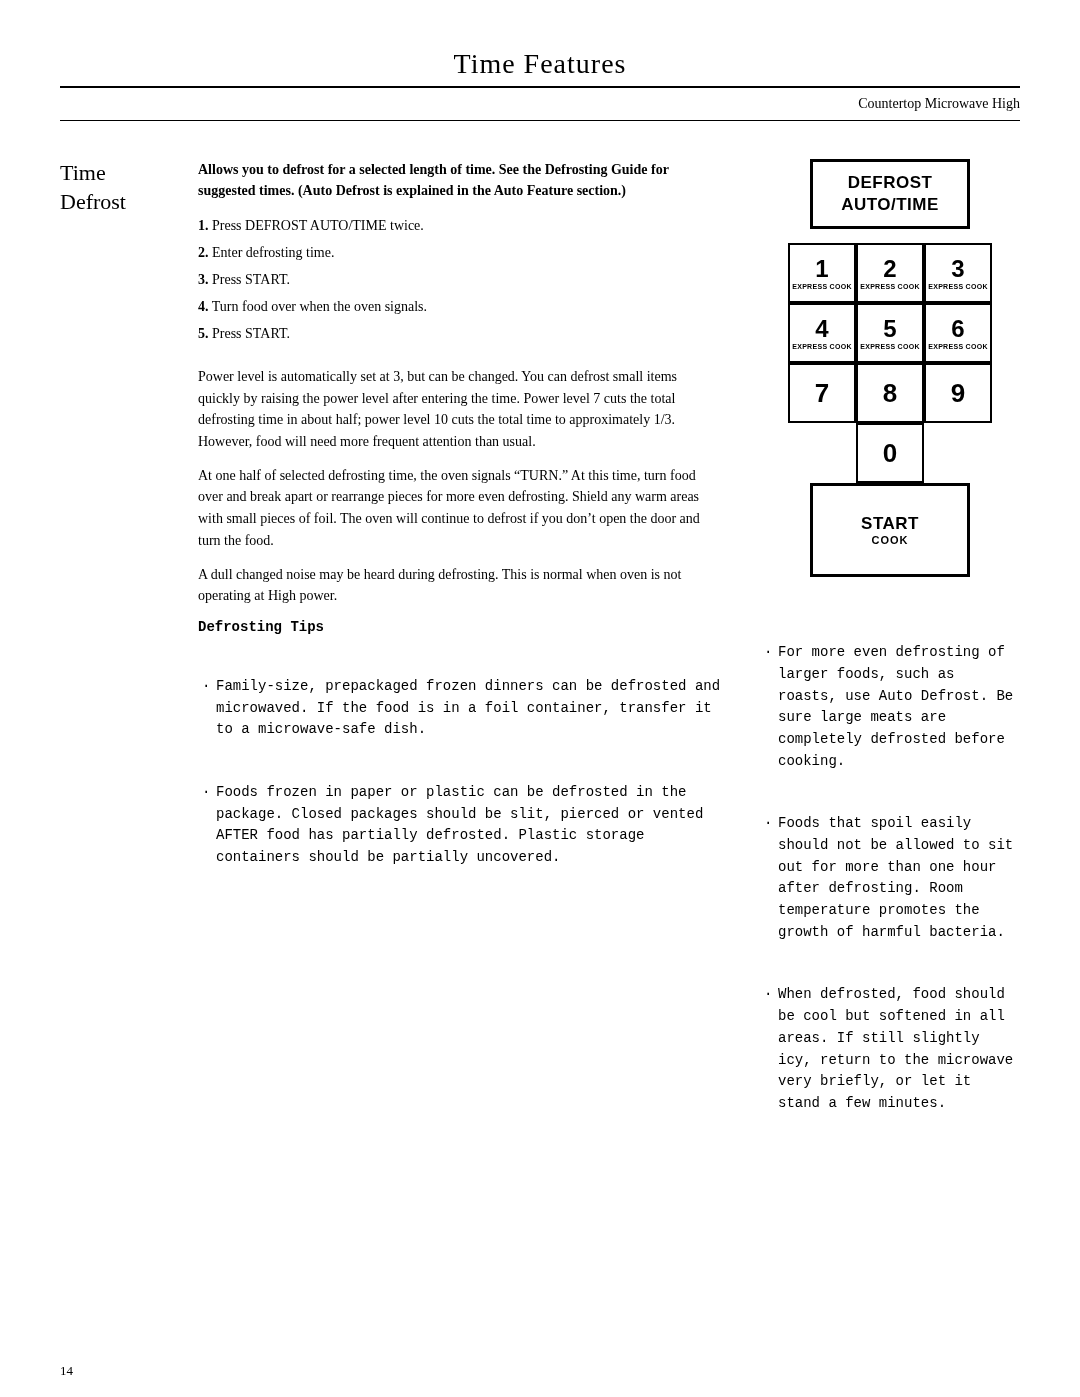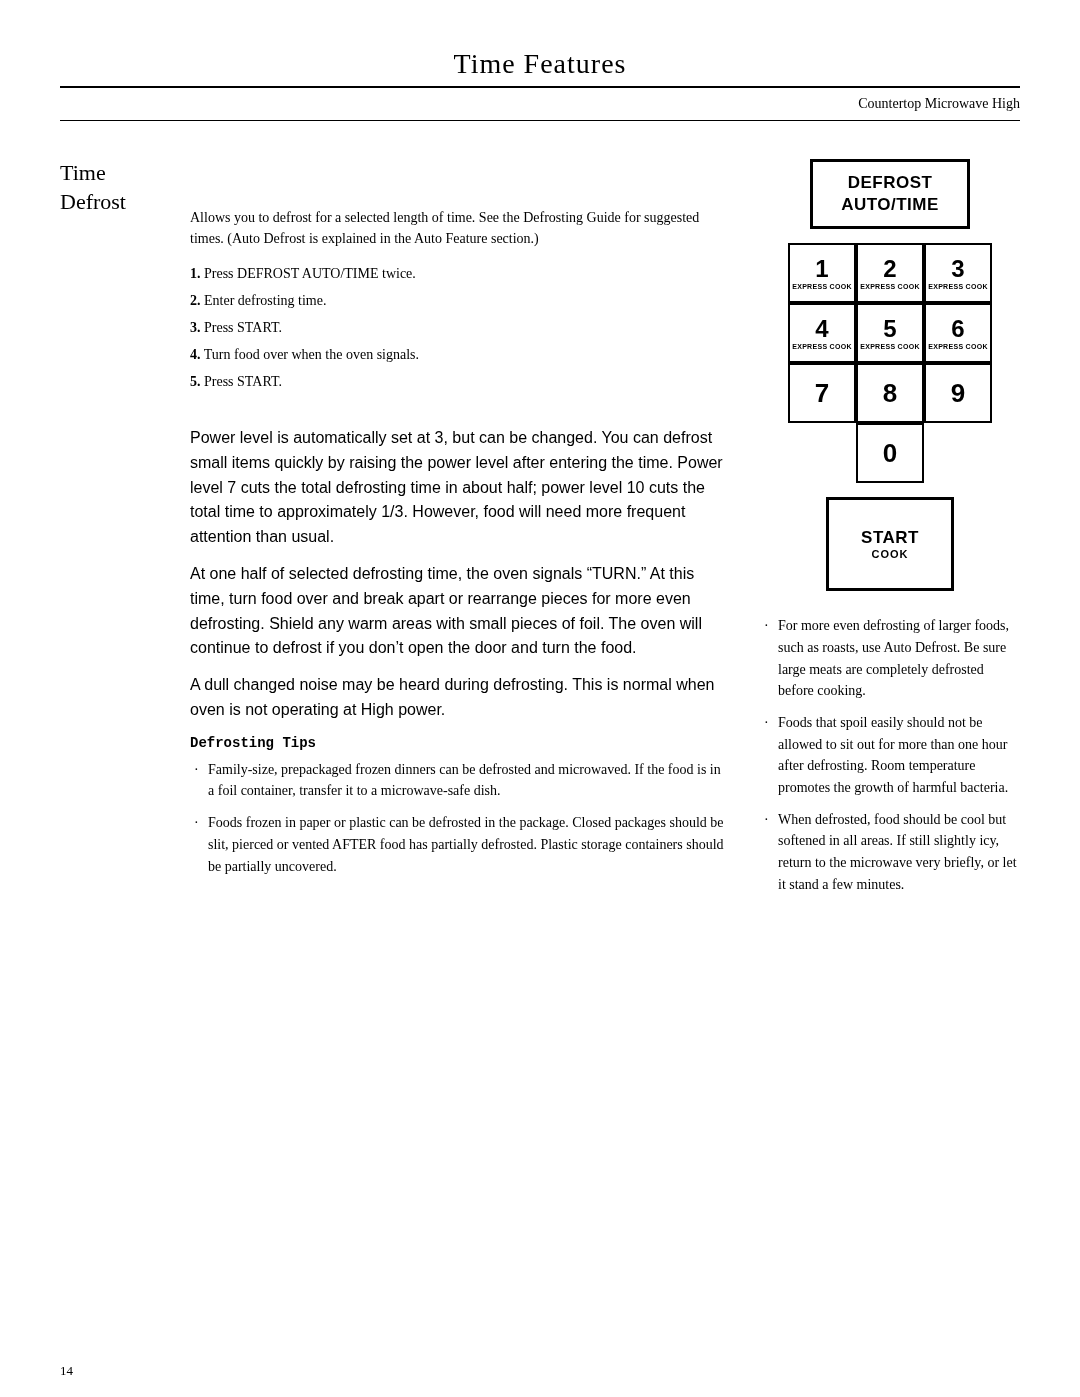--- a/index.html
+++ b/index.html
@@ -54,21 +54,21 @@
       border: none;
       border-top: 1px solid #000;
       margin: 8px 60px 0 60px;
     }
 
     
     .content {
       display: flex;
       flex-direction: row;
       padding: 30px 60px 40px 60px;
-      gap: 0;
+      gap: 8px;
     }
 
     
     .left-label {
       width: 130px;
       flex-shrink: 0;
       padding-top: 0;
     }
 
     .section-title {
@@ -81,60 +81,59 @@
 
     
     .middle-content {
       flex: 1;
       padding-right: 30px;
     }
 
     .intro-bold {
       font-family: Georgia, serif;
       font-size: 14px;
-      font-weight: normal;
+      font-weight: bold;
       line-height: 1.5;
       margin-bottom: 14px;
-      margin-top: 48px;
     }
 
     .step-item {
       font-family: Georgia, serif;
       font-size: 14px;
       line-height: 1.5;
       margin-bottom: 6px;
     }
 
     .step-item strong {
       font-weight: bold;
     }
 
     .paragraph {
-      font-family: Liberation Sans, sans-serif;
-      font-size: 16px;
+      font-family: Liberation Serif, serif;
+      font-size: 14px;
       line-height: 1.55;
       margin-bottom: 12px;
-      margin-top: 12px;
     }
 
     .subsection-title {
       font-family: Liberation Mono, monospace;
       font-size: 14px;
       font-weight: bold;
       margin-bottom: 8px;
       margin-top: 4px;
     }
 
     .bullet-item {
-      font-family: Liberation Serif, serif;
+      font-family: Liberation Mono, monospace;
       font-size: 14px;
       line-height: 1.55;
       margin-bottom: 10px;
       padding-left: 18px;
       position: relative;
+      margin-top: 41px;
     }
 
     .bullet-item::before {
       content: '·';
       position: absolute;
       left: 4px;
       top: 0;
     }
 
     
@@ -221,24 +220,23 @@
       display: flex;
       align-items: center;
       justify-content: center;
       background: #fff;
     }
 
     
     .start-btn {
       border: 3px solid #000;
       background: #fff;
-      width: 128px;
+      width: 160px;
       padding: 28px 14px;
       text-align: center;
-      margin-top: 14px;
     }
 
     .start-btn-text-main {
       font-family: Arial, sans-serif;
       font-size: 17px;
       font-weight: bold;
       letter-spacing: 0.5px;
       color: #000;
     }
 

